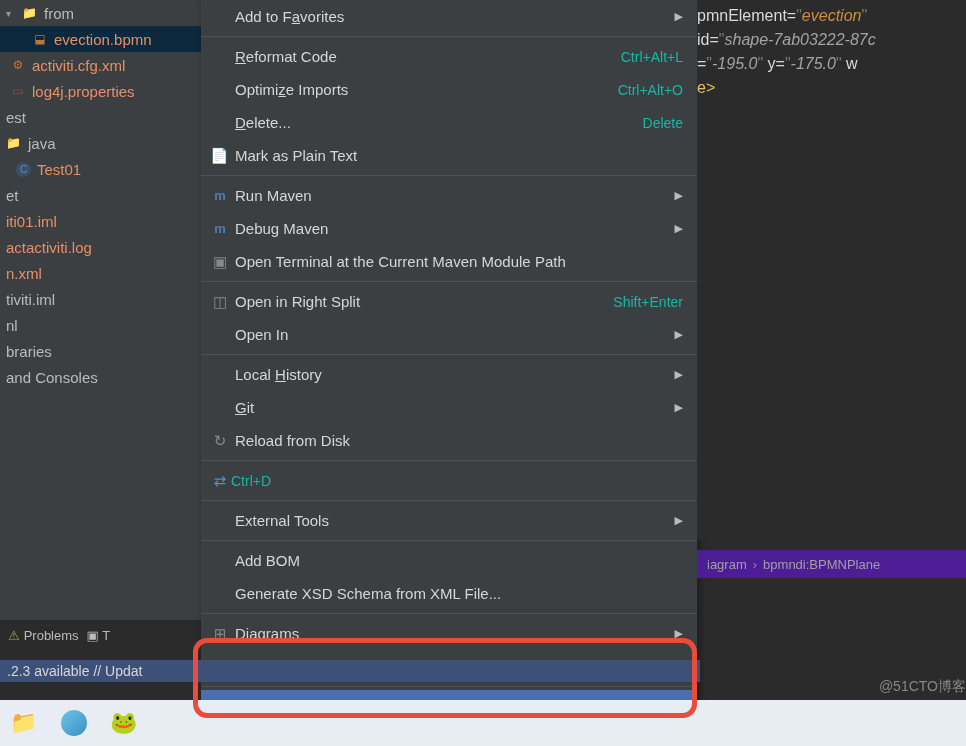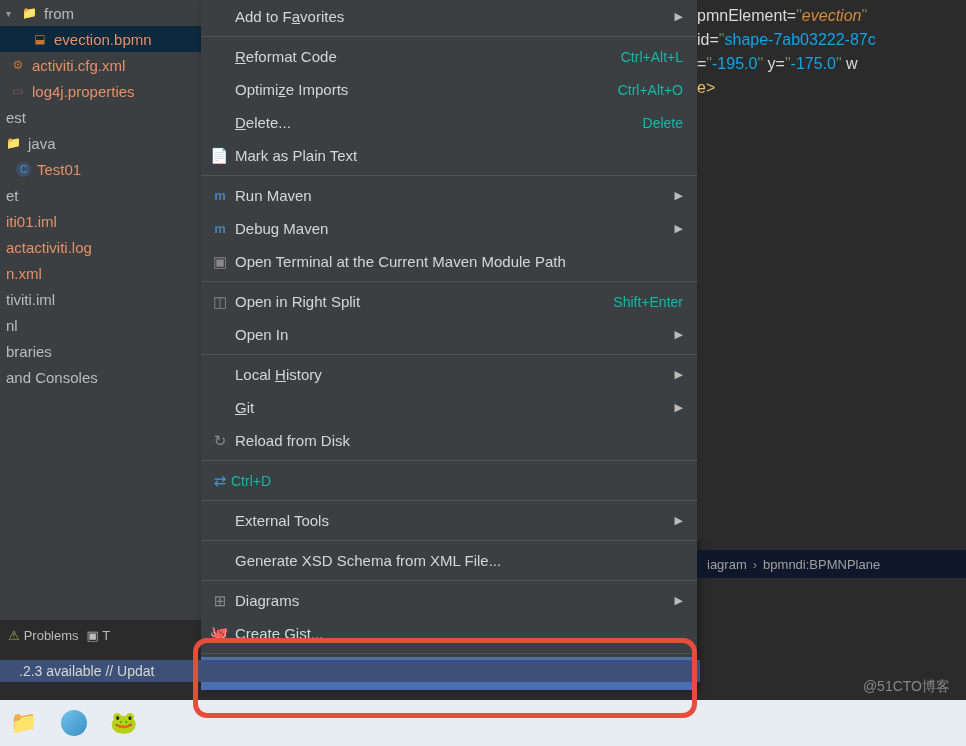--- a/index.html
+++ b/index.html
@@ -21,37 +21,37 @@
 .mi .ic { width:22px; display:inline-flex; justify-content:center; }
 .mi .lbl { flex:1; padding-left:4px; }
 .mi .sc { color:#14b8a6; font-size:14px; }
 .mi .ar { width:12px; text-align:right; color:#bbb; font-size:11px; }
 .sep { height:1px; background:#515151; margin:3px 0; }
 .ul { text-decoration:underline; }
 
 .editor { position:absolute; left:697px; top:0; right:0; height:540px; background:#2b2b2b; font-family:Consolas,monospace; font-size:16px; padding-top:4px; white-space:nowrap; overflow:hidden; }
 .code-line { height:24px; line-height:24px; }
 .attr { color:#d9d9d9; }
-.val { color:#0ea5e9; }
+.val { color:#a3a3a3;font-style:italic; }
 .q { color:#6a8759; }
 .hl { color:#d18b3f; font-style:italic; }
 .tag { color:#e8bf6a; }
 
-.bread { position:absolute; left:697px; top:550px; right:0; height:28px; background:#0f172a; color:#a0a0a0; display:flex; align-items:center; font-size:13px; padding:0 10px; gap:6px; }
+.bread { position:absolute; left:697px; top:550px; right:0; height:28px; background:#4c1d95; color:#a0a0a0; display:flex; align-items:center; font-size:13px; padding:0 10px; gap:6px; }
 .bread .a { color:#888; }
 .sb1 { position:absolute; left:0; top:620px; width:201px; height:30px; display:flex; align-items:center; gap:8px; padding-left:8px; color:#bbb; font-size:13px; }
 .sb1 .pr { display:flex; align-items:center; gap:4px; }
-.sb2 { position:absolute; left:0; top:660px; width:700px; height:22px; background:#3c5078; color:#d6d6d6; display:flex; align-items:center; padding-left:19px; font-size:14px; }
+.sb2 { position:absolute; left:0; top:660px; width:700px; height:22px; background:#3c5078; color:#d6d6d6; display:flex; align-items:center; padding-left:7px; font-size:14px; }
 
 .taskbar { position:absolute; left:0; bottom:0; right:0; height:46px; background:#e8edf3; display:flex; align-items:center; padding-left:4px; gap:10px; }
 .tb-ic { width:40px; height:40px; display:flex; align-items:center; justify-content:center; font-size:22px; }
 
 .redbox { position:absolute; left:193px; top:638px; width:504px; height:80px; border:5px solid #e74c3c; border-radius:14px; pointer-events:none; z-index:50; }
 
-.wm { position:absolute; right:16px; bottom:50px; color:#888; font-size:14px; z-index:40; }
+.wm { position:absolute; right:0; bottom:50px; color:#888; font-size:14px; z-index:40; }
 </style>
 </head>
 <body>
 
 <div class="sidebar">
   <div class="tree-row">
       <span class="chev">▾</span>
       <span class="icn folder">📁</span>
       <span>from</span>
     </div>
@@ -176,20 +176,24 @@
       <span class="ic" style="color:#4a90d9;">⇄</span>
       <span class="sc">Ctrl+D</span>
     </div>
   <div class="sep"></div>
   <div class="mi">
       <span class="ic"></span>
       <span class="lbl">External Tools</span>
       <span class="ar">▶</span>
     </div>
   <div class="sep"></div>
+  <div class="mi">
+      <span class="ic"></span>
+      <span class="lbl">Add BOM</span>
+    </div>
   <div class="mi">
       <span class="ic"></span>
       <span class="lbl">Generate XSD Schema from XML File...</span>
     </div>
   <div class="sep"></div>
   <div class="mi">
       <span class="ic" style="color:#888;">⊞</span>
       <span class="lbl">Diagrams</span>
       <span class="ar">▶</span>
     </div>

